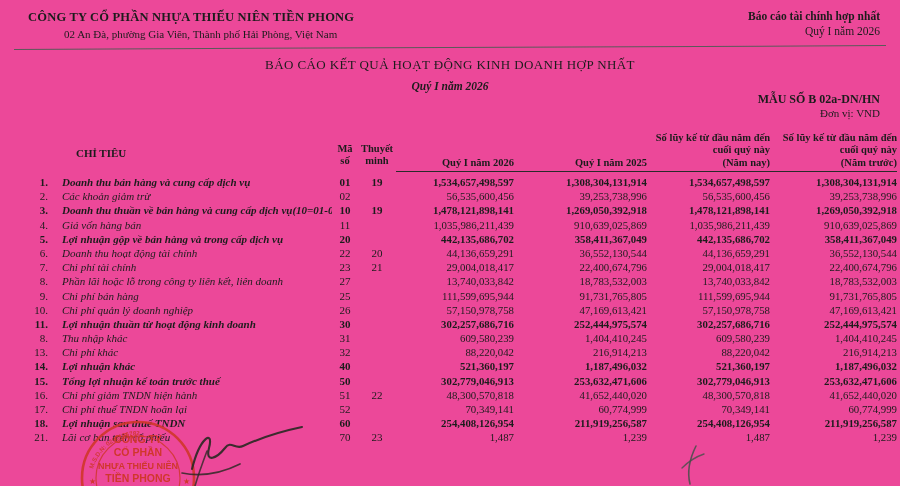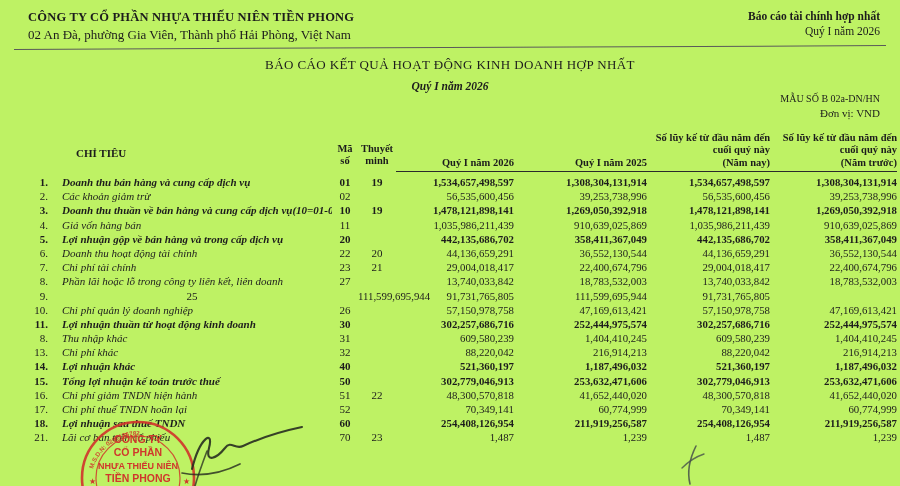--- a/index.html
+++ b/index.html
@@ -1,43 +1,43 @@
 <!DOCTYPE html>
 <html><head>
 <meta charset="utf-8">
 <style>
   html,body{margin:0;padding:0;}
   body{background:#e8e8e8;}
   .page{
     position:relative;
     width:900px;height:486px;
-    background:#bef264;
+    background:#ec4899;
     overflow:hidden;
     font-family:"Liberation Serif","DejaVu Serif",serif;
     color:#1c1c1c;
   }
   
   .co-block{position:absolute;left:28px;top:9px;line-height:17px;}
   .co-name{font-size:12.5px;font-weight:700;letter-spacing:.2px;}
-  .co-addr{font-size:13px;}
+  .co-addr{font-size:11px;margin-left:36px;}
   .rpt-block{position:absolute;right:20px;top:9px;text-align:right;line-height:15px;}
   .rpt-type{font-size:11.5px;font-weight:700;}
   .rpt-period{font-size:11.5px;}
   .top-rule{
     position:absolute;left:14px;top:47px;width:872px;height:0;
     border-top:1.6px solid #5a5a5a;
     transform:rotate(-0.25deg);
   }
   
   .doc-title{position:absolute;left:0;top:57px;width:900px;text-align:center;
     font-size:13px;font-weight:400;letter-spacing:.4px;}
   .doc-subtitle{position:absolute;left:0;top:80px;width:900px;text-align:center;
     font-size:11.5px;font-weight:700;font-style:italic;}
   .form-block{position:absolute;right:20px;top:92px;text-align:right;line-height:14px;}
-  .form-no{font-size:10px;font-weight:400;padding-left:43px;}
+  .form-no{font-size:12px;font-weight:700;padding-left:43px;}
   .unit{font-size:11px;}
   
   .fin-table{position:absolute;left:28px;top:122px;width:869px;}
   .thead,.trow{
     display:grid;
     grid-template-columns:24px 280px 26px 38px 118px 133px 123px 127px;
   }
   .thead{align-items:end;height:50px;font-weight:700;}
   .h-item{grid-column:1/3;font-size:11px;padding-bottom:13px;margin-left:48px;}
   .h-mid{font-size:10.5px;text-align:center;white-space:pre-line;line-height:12px;padding-bottom:5px;}
@@ -190,20 +190,21 @@
       <div class="c code">27</div>
       <div class="c note"></div>
       <div class="c num">13,740,033,842</div>
       <div class="c num">18,783,532,003</div>
       <div class="c num">13,740,033,842</div>
       <div class="c num">18,783,532,003</div>
     </div>
 
     <div class="trow">
       <div class="c no">9.</div>
+      <div class="c label">Chi phí bán hàng</div>
       <div class="c code">25</div>
       <div class="c note"></div>
       <div class="c num">111,599,695,944</div>
       <div class="c num">91,731,765,805</div>
       <div class="c num">111,599,695,944</div>
       <div class="c num">91,731,765,805</div>
     </div>
 
     <div class="trow">
       <div class="c no">10.</div>

